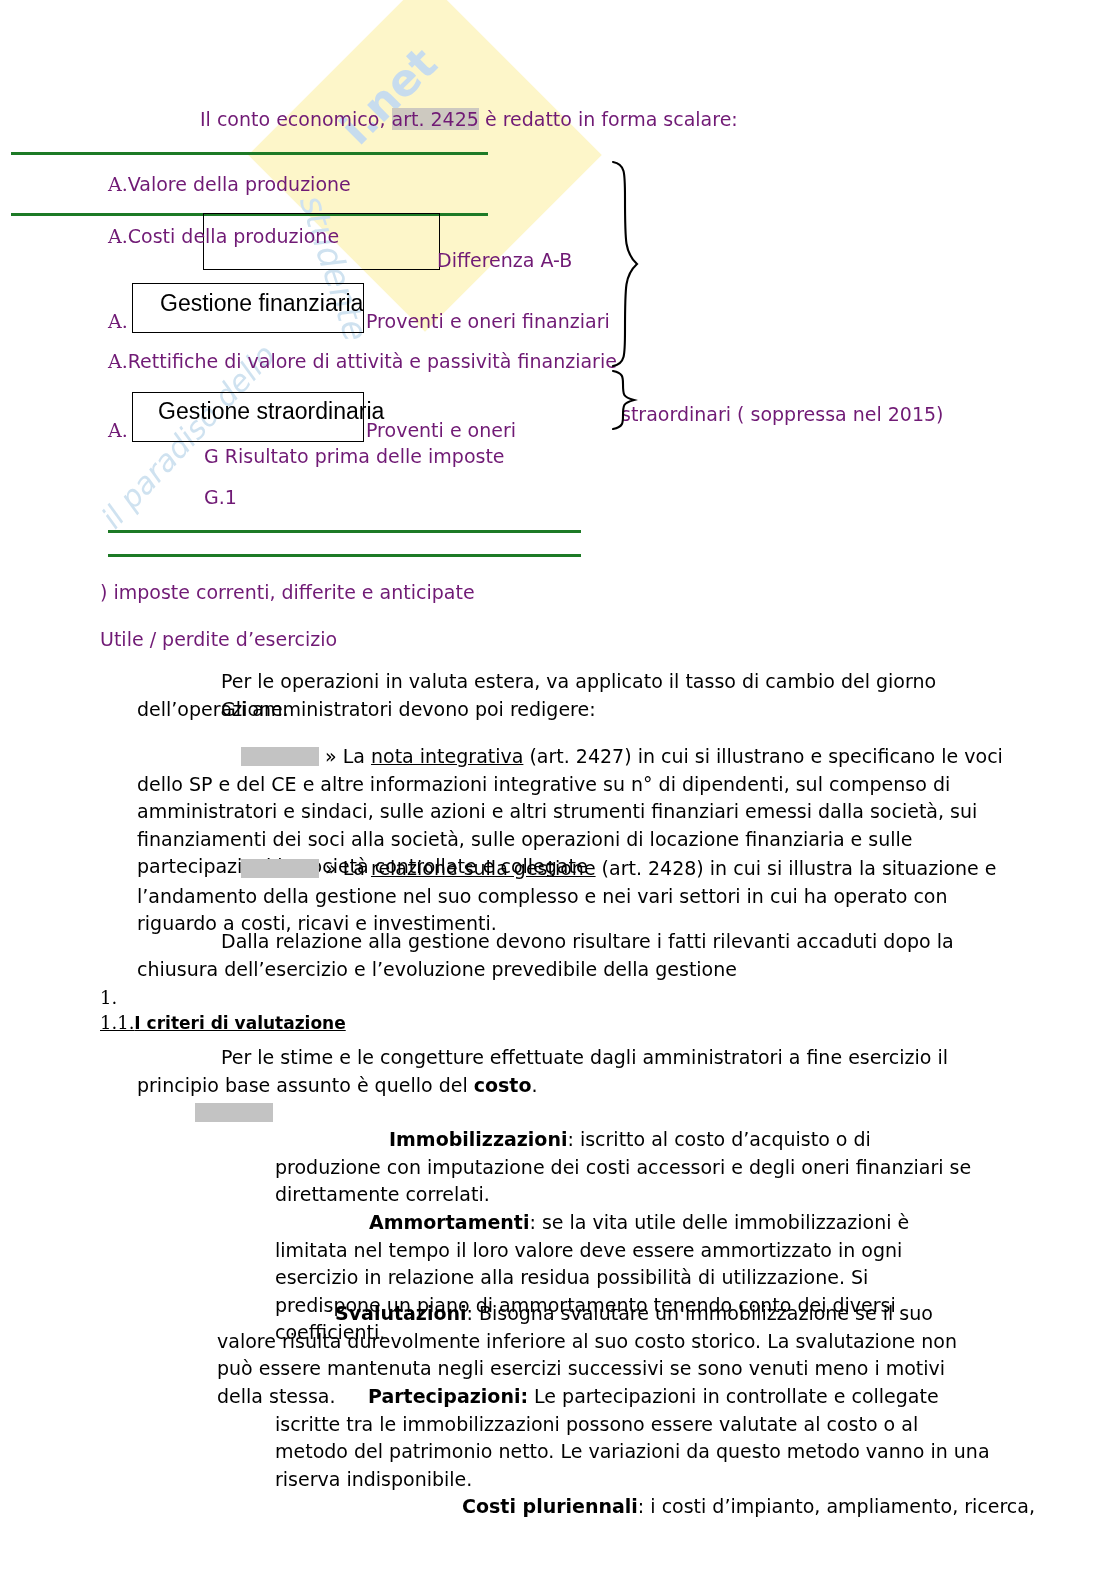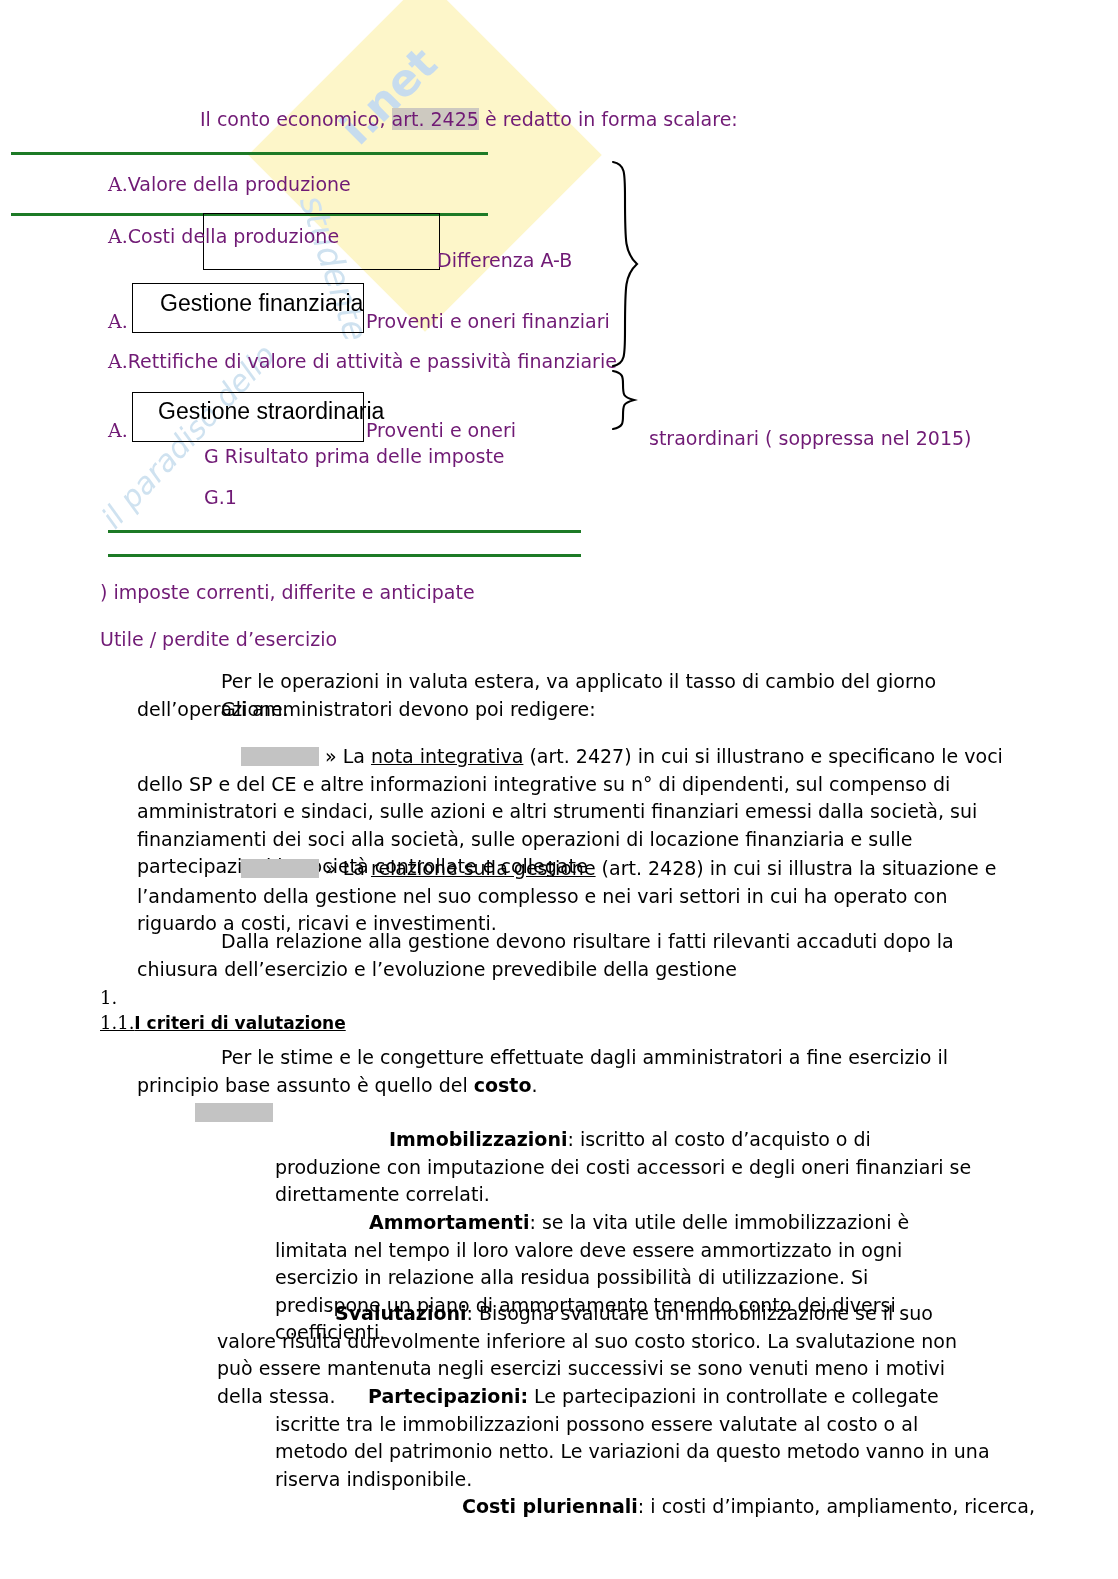--- a/index.html
+++ b/index.html
@@ -216,21 +216,21 @@
 
     <div class="abs doc-text" style="left:108px; top:347px;">
       <span class="serif-a">A.</span><span>Rettifiche di valore di attività e passività finanziarie</span>
     </div>
 
     <div class="box" style="left:132px; top:392px; width:232px; height:50px;"></div>
     <div class="box-label" style="left:158px; top:398px;">Gestione straordinaria</div>
 
     <div class="abs doc-text serif-a" style="left:108px; top:416px;">A.</div>
     <div class="abs doc-text" style="left:366px; top:416px;">Proventi e oneri</div>
-    <div class="abs doc-text" style="left:621px; top:424px;margin-left:28px;">straordinari ( soppressa nel 2015)</div>
+    <div class="abs doc-text" style="left:621px; top:400px;">straordinari ( soppressa nel 2015)</div>
 
     <div class="abs doc-text" style="left:204px; top:442px;">G Risultato prima delle imposte</div>
 
     <div class="abs doc-text" style="left:204px; top:483px;">G.1</div>
 
     <svg class="abs" style="left:605px; top:158px; width:40px; height:212px;" viewBox="0 0 40 212">
       <path d="M8 4 C 20 6, 20 14, 20 40 C 20 85, 20 95, 32 106 C 20 117, 20 127, 20 172 C 20 198, 20 206, 8 208" fill="none" stroke="#000" stroke-width="2.1" stroke-linecap="round"></path>
     </svg>
     <svg class="abs" style="left:605px; top:368px; width:40px; height:64px;" viewBox="0 0 40 64">
       <path d="M8 3 C 18 5, 18 9, 18 16 C 18 27, 18 29, 29 32 C 18 35, 18 37, 18 48 C 18 55, 18 59, 8 61" fill="none" stroke="#000" stroke-width="2.1" stroke-linecap="round"></path>

